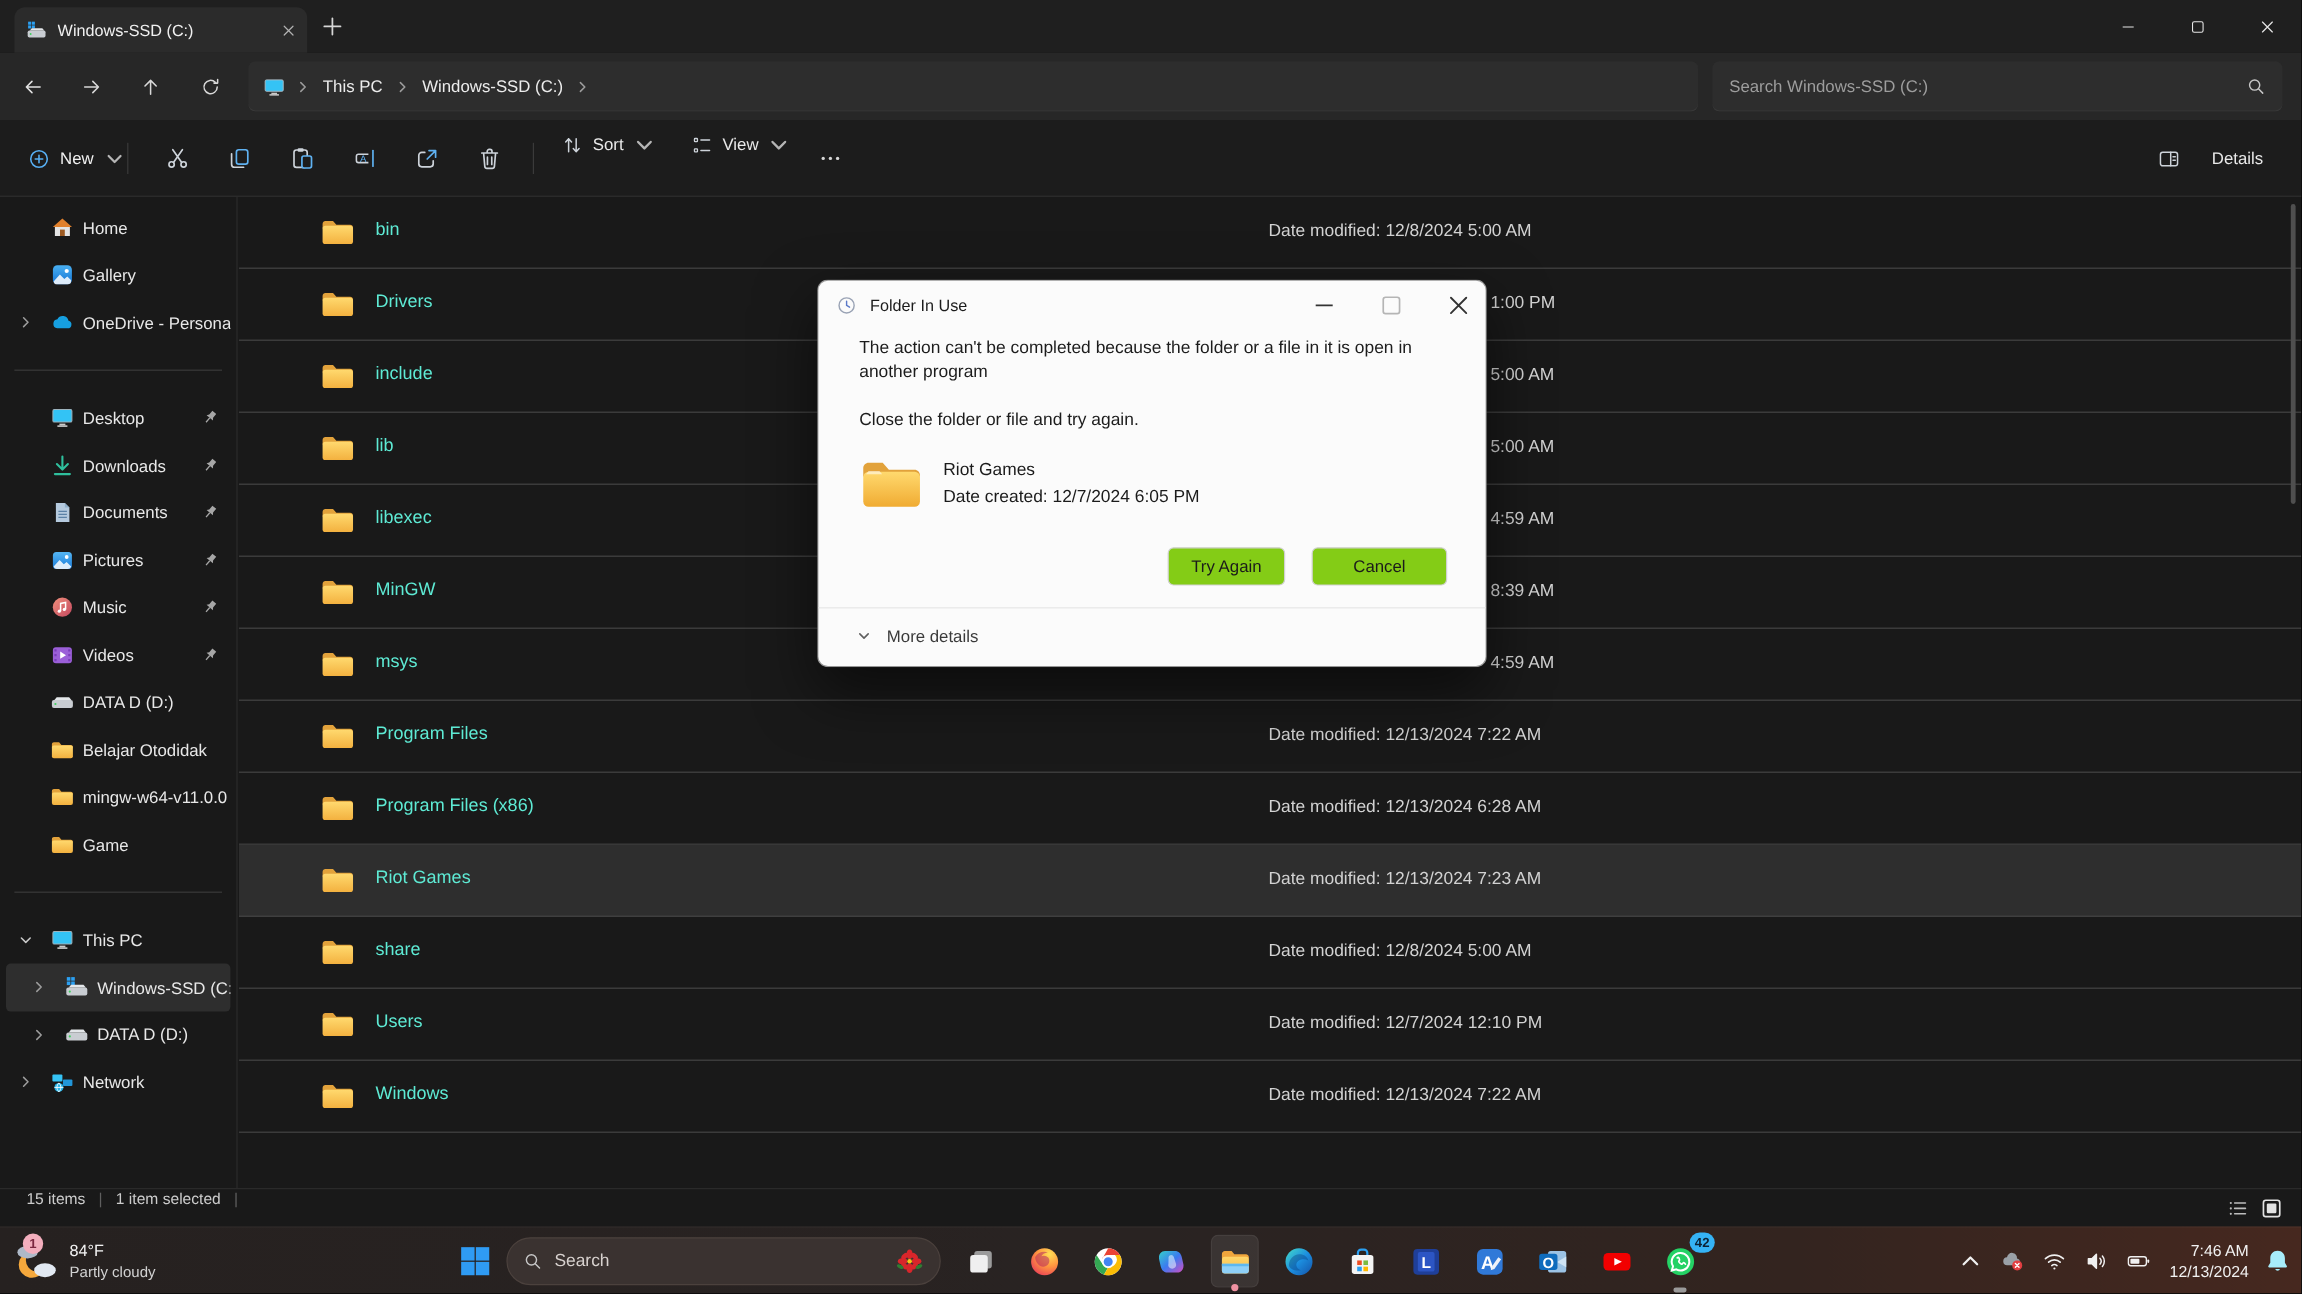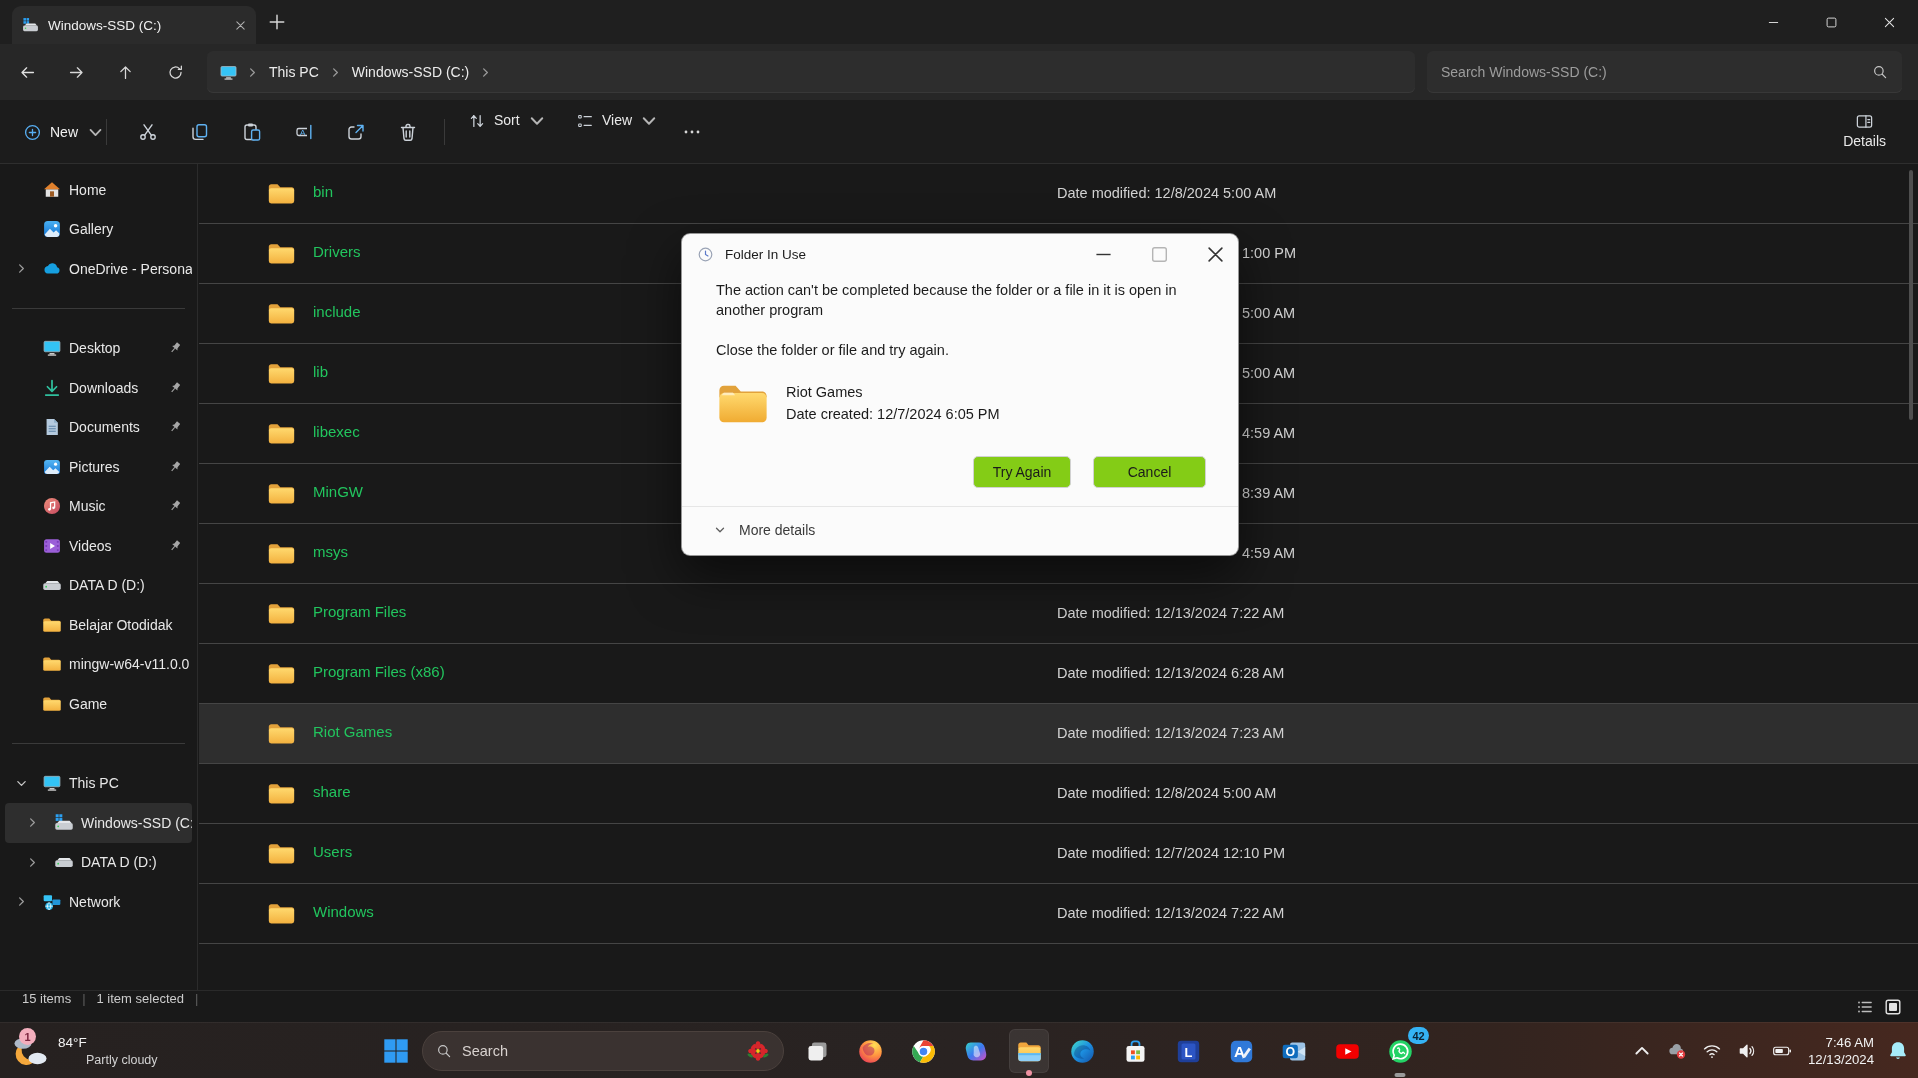--- a/index.html
+++ b/index.html
@@ -36,21 +36,21 @@
   #newbtn{position:absolute;left:14px;top:12px;height:40px;display:flex;align-items:center;gap:9px;padding:0 10px;border-radius:4px;}
   #newbtn .icn{width:17px;height:17px;}
   #newbtn .lbl{font-size:14px;color:#f1f1f1;}
   .tsep{position:absolute;top:19px;width:1px;height:26px;background:#3a3a3a;}
   .tbtn{position:absolute;top:12px;width:40px;height:40px;display:flex;align-items:center;justify-content:center;border-radius:4px;}
   .tbtn .icn{width:20px;height:20px;}
   .ddbtn{position:absolute;top:12px;height:40px;display:flex;gap:8px;padding:0 10px;border-radius:4px;}
   .ddbtn .icn{width:18px;height:18px;}
   .ddbtn .lbl{font-size:14px;color:#e9e9e9;}
   .chevsm{width:10px;height:10px;}
-  #detailsbtn{position:absolute;right:22px;top:12px;height:40px;display:flex;align-items:center;gap:2px;padding:0 10px;flex-direction:column;}
+  #detailsbtn{position:absolute;right:22px;top:12px;height:40px;display:flex;align-items:center;gap:26px;padding:0 10px;}
   #detailsbtn .icn{width:19px;height:19px;}
   #detailsbtn .lbl{font-size:14px;color:#e9e9e9;}
 
   
   #sidebar{position:absolute;left:0;top:164px;width:198px;height:826px;border-right:1px solid #2b2b2b;padding-top:6px;overflow:hidden;}
   .side-item{position:relative;height:39.5px;margin:0 5px;border-radius:4px;display:flex;align-items:center;white-space:nowrap;overflow:hidden;}
   .side-item.sel{background:#2e2e2e;}
   .side-item .chev{position:absolute;left:11px;width:11px;height:11px;}
   .side-item.ind .chev{left:22px;}
   .side-item .sicon{position:absolute;left:37px;width:20px;height:20px;}
@@ -59,21 +59,21 @@
   .side-item.ind .slabel{left:76px;}
   .side-item .pin{position:absolute;right:9px;width:16px;height:16px;}
   .side-div{height:40px;display:flex;align-items:center;padding:0 12px;}
   .side-div i{display:block;width:100%;height:1px;background:#3a3a3a;}
 
   
   #filearea{position:absolute;left:199px;top:164px;width:1719px;height:826px;overflow:hidden;}
   .file-row{position:relative;height:60px;border-bottom:1px solid #454545;}
   .file-row.sel{background:#2e2e2e;}
   .file-row .ficon{position:absolute;left:68px;top:17px;width:29px;height:25px;}
-  .file-row .fname{position:absolute;left:114px;top:19px;font-size:15px;color:#22c55e;}
+  .file-row .fname{position:absolute;left:114px;top:19px;font-size:15px;color:#5eead4;}
   .file-row .fdate{position:absolute;left:858px;top:21px;font-size:14.5px;color:#d2d2d2;}
   .file-row .fdate.frag{left:1043px;}
   #scrollthumb{position:absolute;right:5px;top:170px;width:4px;height:250px;border-radius:2px;background:#4f4f4f;}
 
   
   #statusbar{position:absolute;left:0;top:990px;width:100%;height:32px;background:#191919;border-top:1px solid #2a2a2a;display:flex;padding-left:22px;gap:11px;font-size:13px;color:#cccccc;}
   #statusbar .sep{color:#5f5f5f;}
   #statusbar .sbicon{position:absolute;top:7px;width:18px;height:18px;}
 
   
@@ -96,21 +96,21 @@
   #dlg-more{position:absolute;left:32px;top:288px;display:flex;align-items:center;gap:13px;}
   #dlg-more .icn{width:12px;height:12px;}
   #dlg-more .t{font-size:14px;color:#3a3a3a;}
 
   
   #taskbar{position:absolute;left:0;top:1022px;width:100%;height:56px;background:linear-gradient(90deg,#262120,#292322 50%,#33241f 78%,#46281f);border-top:1px solid rgba(255,255,255,.05);}
   #weather{position:absolute;left:10px;top:0;height:56px;display:flex;align-items:center;gap:8px;}
   #weather .wicon{position:relative;width:40px;height:40px;}
   #weather .badge{position:absolute;left:9px;top:-3px;width:17px;height:17px;border-radius:50%;background:#f3aebd;color:#7c2740;font-size:11px;font-weight:bold;display:flex;align-items:center;justify-content:center;}
   #weather .temp{font-size:13.5px;color:#f2f2f2;line-height:18px;}
-  #weather .cond{font-size:12.5px;color:#d2d2d2;line-height:17px;margin-left:28px;}
+  #weather .cond{font-size:12.5px;color:#d2d2d2;line-height:17px;}
   #tb-center{position:absolute;left:383px;top:0;height:56px;display:flex;align-items:center;gap:13px;}
   .tb-ic{position:relative;width:40px;height:44px;display:flex;align-items:center;justify-content:center;border-radius:6px;}
   .tb-ic .icn{width:27px;height:27px;}
   .tb-ic.active{background:rgba(255,255,255,.08);border:1px solid rgba(255,255,255,.06);}
   .tb-ic .rundot{position:absolute;bottom:-4px;left:50%;transform:translateX(-50%);width:6px;height:6px;border-radius:3px;background:#ef92a2;}
   .tb-ic .rundash{position:absolute;bottom:-4px;left:50%;transform:translateX(-50%);width:11px;height:4px;border-radius:2px;background:#9a9a9a;}
   .tb-ic .nbadge{position:absolute;top:-2px;right:-9px;min-width:21px;height:17px;border-radius:9px;background:#35b3f5;color:#0c2336;font-size:11px;font-weight:bold;display:flex;align-items:center;justify-content:center;padding:0 3px;}
   #tb-search{width:362px;height:40px;border-radius:20px;background:#3a3230;border:1px solid #4b413d;display:flex;align-items:center;padding:0 13px;gap:10px;}
   #tb-search .icn{width:16px;height:16px;}
   #tb-search .ph{flex:1;font-size:14.5px;color:#d8d2cf;}

